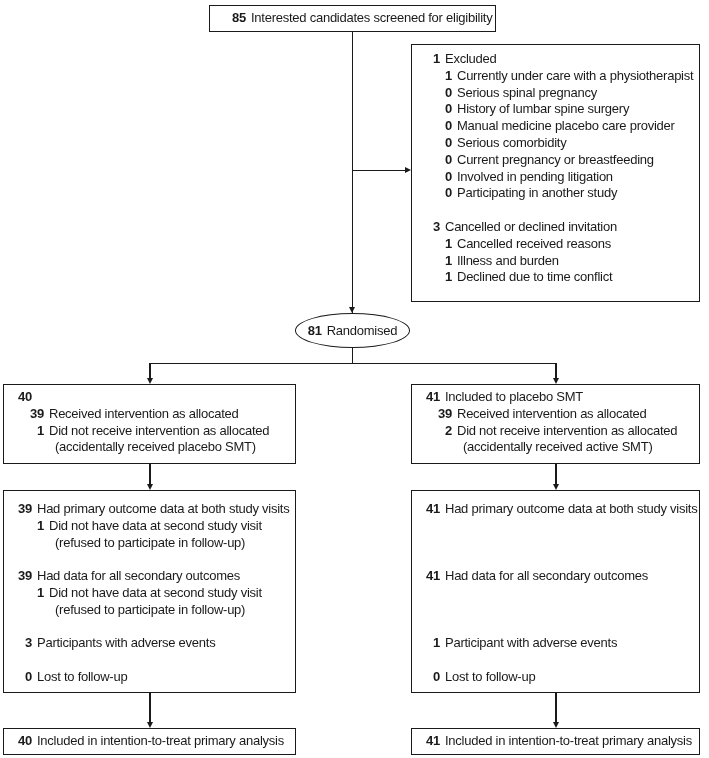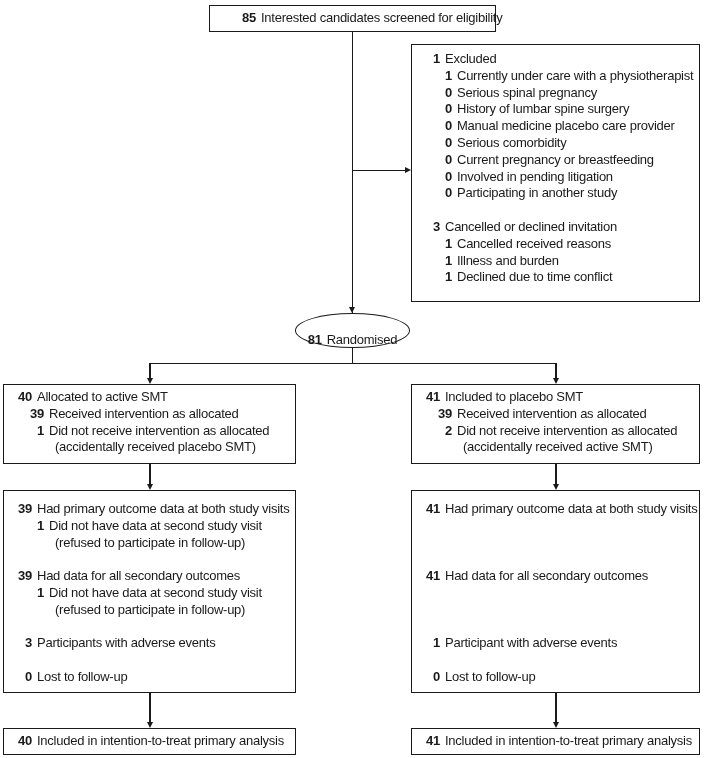--- a/index.html
+++ b/index.html
@@ -34,21 +34,21 @@
   .ln.l2 { padding-left: 18px; }
   .ln.cont { padding-left: 51px; }
   .ln.blank { height: 16.8px; }
   .ellipse {
     position: absolute;
     border: 1.5px solid var(--ink);
     border-radius: 50%;
     background: var(--bg);
     box-sizing: border-box;
     display: flex;
-    align-items: flex-end;
+    align-items: center;
     justify-content: center;
     white-space: nowrap;
   }
   .ellipse .enum { font-weight: bold; margin-right: 5px; }
   .vline { position: absolute; width: 1.5px; background: var(--ink); }
   .hline { position: absolute; height: 1.5px; background: var(--ink); }
   .arrow-down {
     position: absolute; width: 0; height: 0;
     border-left: 3.5px solid transparent;
     border-right: 3.5px solid transparent;
@@ -83,21 +83,21 @@
   <div class="vline" style="left:149.25px; top:464px; height:20px;"></div>
   <div class="arrow-down" style="left:146.5px; top:484px;"></div>
   <div class="vline" style="left:555.25px; top:464px; height:20px;"></div>
   <div class="arrow-down" style="left:552.5px; top:484px;"></div>
 
   <div class="vline" style="left:149.25px; top:693px; height:29px;"></div>
   <div class="arrow-down" style="left:146.5px; top:722px;"></div>
   <div class="vline" style="left:555.25px; top:693px; height:29px;"></div>
   <div class="arrow-down" style="left:552.5px; top:722px;"></div>
 
-  <div class="box single" style="left:209px; top:5px; width:287px; height:27px; padding-left:18px;">
+  <div class="box single" style="left:209px; top:5px; width:287px; height:27px; padding-left:8px;">
       <div class="ln l1">
         <span class="num">85</span>
         <span class="txt">Interested candidates screened for eligibility</span>
       </div>
     </div>
 
   <div class="box" style="left:411px; top:44px; width:289px; height:258px; padding-top:6px;">
       <div class="ln l1">
         <span class="num">1</span>
         <span class="txt">Excluded</span>
@@ -154,21 +154,20 @@
     </div>
 
   <div class="ellipse" style="left:295px; top:313px; width:115px; height:35px;">
     <span class="enum">81</span>
     <span>Randomised</span>
   </div>
 
   <div class="box" style="left:3px; top:384px; width:293px; height:80px; padding-top:4px;">
       <div class="ln l1">
         <span class="num">40</span>
-        <span class="txt">Allocated to active SMT</span>
       </div>
       <div class="ln l2">
         <span class="num">39</span>
         <span class="txt">Received intervention as allocated</span>
       </div>
       <div class="ln l2">
         <span class="num">1</span>
         <span class="txt">Did not receive intervention as allocated</span>
       </div>
       <div class="ln cont">

